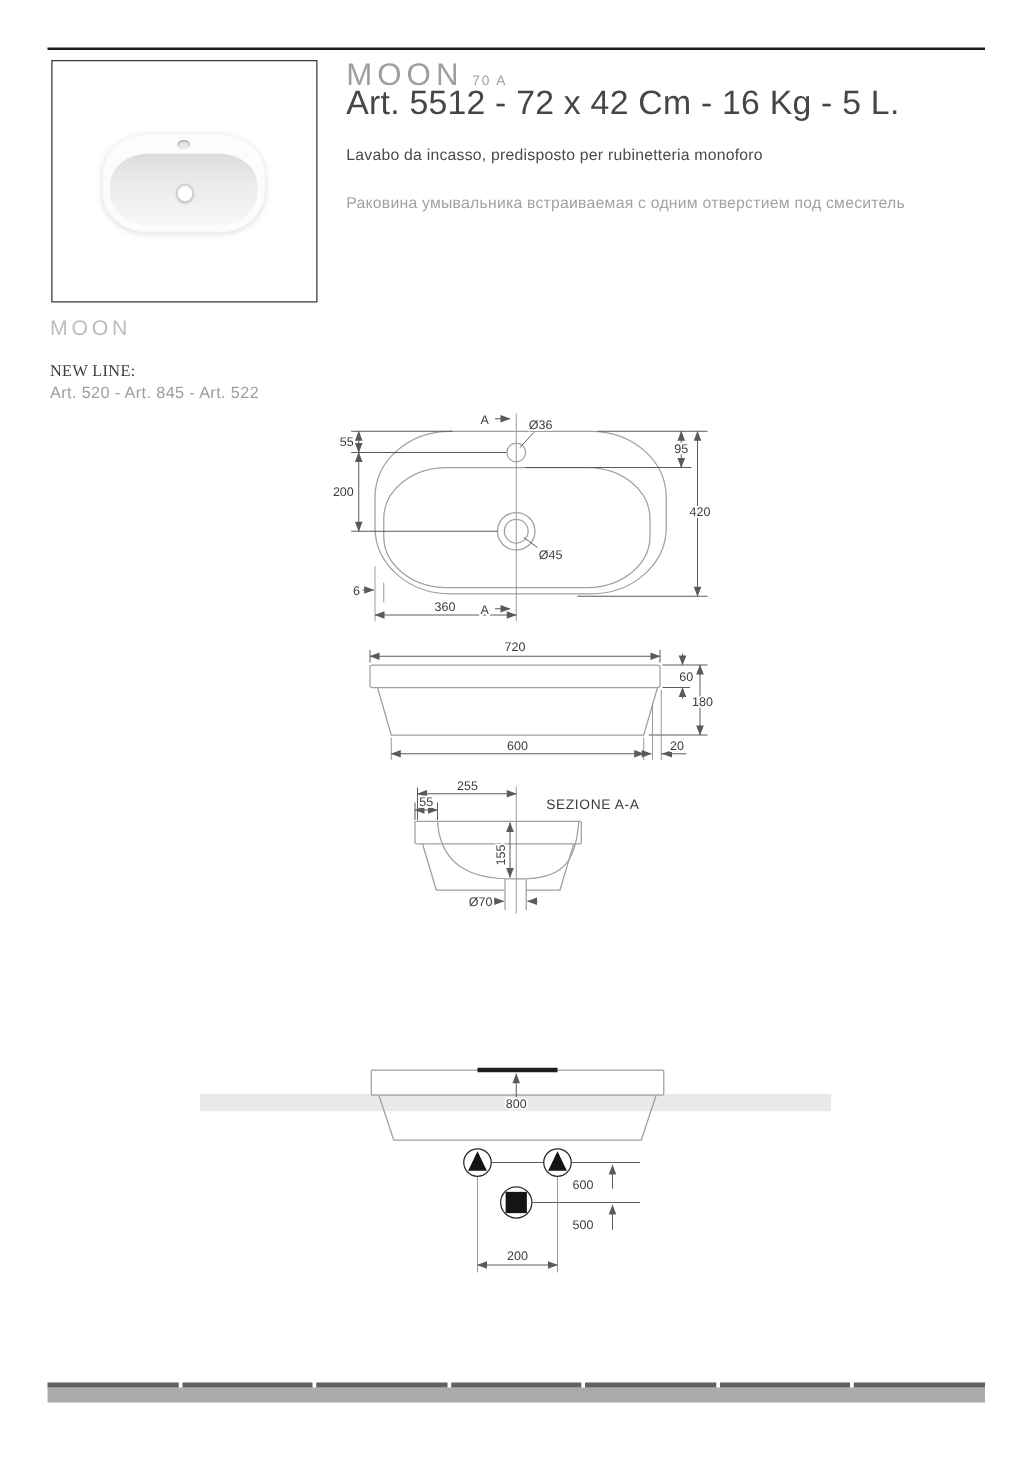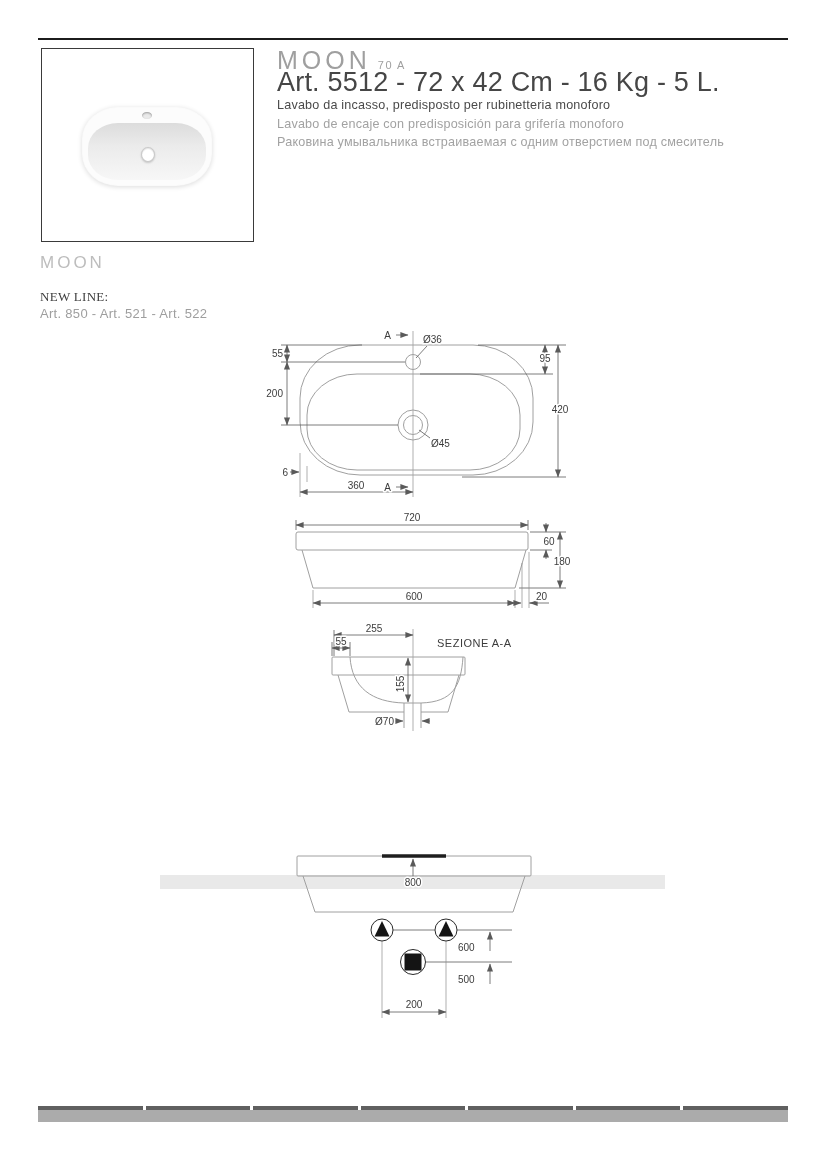--- a/index.html
+++ b/index.html
@@ -17,21 +17,21 @@
     box-shadow:inset 0 1px 2px rgba(0,0,0,.35);}
   .drain-hole{position:absolute;left:59px;top:40px;width:12px;height:13px;border-radius:50%;background:#fff;
     border:1px solid #c9c9c9;box-shadow:0 1px 2px rgba(0,0,0,.18), inset 0 1px 1px rgba(0,0,0,.1);}
 
   .title-line{left:277px;top:46px;white-space:nowrap;color:#9f9f9f;}
   .title-line .name{font-size:25px;letter-spacing:4px;}
   .title-line .code{font-size:11px;letter-spacing:1.5px;margin-left:7px;}
   .article-line{left:277px;top:67px;font-size:27px;color:#464646;letter-spacing:.2px;white-space:nowrap;}
 
   .descs{left:277px;top:96px;width:420px;}
-  .desc{font-size:12.6px;line-height:18.6px;color:#a2a2a2;letter-spacing:.2px;white-space:nowrap;}
+  .desc{font-size:12.6px;line-height:18.6px;color:#a2a2a2;letter-spacing:.2px;white-space:nowrap;margin-top:19px;}
   .desc.first{color:#4a4a4a;}
 
   .tops-title{left:40px;top:253px;font-size:17px;letter-spacing:3px;color:#bdbdbd;}
   .newline-label{left:40px;top:289px;font-size:13px;color:#3f3f3f;letter-spacing:.3px;font-family:Liberation Serif, serif;}
   .newline-arts{left:40px;top:306px;font-size:13px;color:#9e9e9e;letter-spacing:.3px;}
 
   svg .ol{fill:none;stroke:#a0a0a0;stroke-width:1;}
   svg .dl{fill:none;stroke:#5a5a5a;stroke-width:.8;}
   svg .cl{fill:none;stroke:#8c8c8c;stroke-width:.7;}
   svg text.dim{font-family:"Liberation Sans","DejaVu Sans",sans-serif;font-size:10px;fill:#3c3c3c;
@@ -56,27 +56,26 @@
   </div>
 </div>
 
 <div class="abs title-line">
   <span class="name">MOON</span><span class="code">70 A</span>
 </div>
 <div class="abs article-line">Art. 5512 - 72 x 42 Cm - 16 Kg - 5 L.</div>
 
 <div class="abs descs">
   <div class="desc first">Lavabo da incasso, predisposto per rubinetteria monoforo</div>
-  <div class="desc">Lavabo de encaje con predisposición para grifería monoforo</div>
   <div class="desc">Раковина умывальника встраиваемая с одним отверстием под смеситель</div>
 </div>
 
 <div class="abs tops-title">MOON</div>
 <div class="abs newline-label">NEW LINE:</div>
-<div class="abs newline-arts">Art. 850 - Art. 521 - Art. 522</div>
+<div class="abs newline-arts">Art. 520 - Art. 845 - Art. 522</div>
 
 <svg class="abs" style="left:0;top:0" width="826" height="1169" viewBox="0 0 826 1169">
   <defs>
     <marker id="arr" viewBox="0 0 10 10" refX="9.5" refY="5" markerWidth="10" markerHeight="8" orient="auto-start-reverse" markerUnits="userSpaceOnUse">
       <path d="M0,1.2 L10,5 L0,8.8 z" fill="#5a5a5a"></path>
     </marker>
   </defs>
 
   <g>
     <line class="cl" x1="413" y1="331" x2="413" y2="497"></line>

